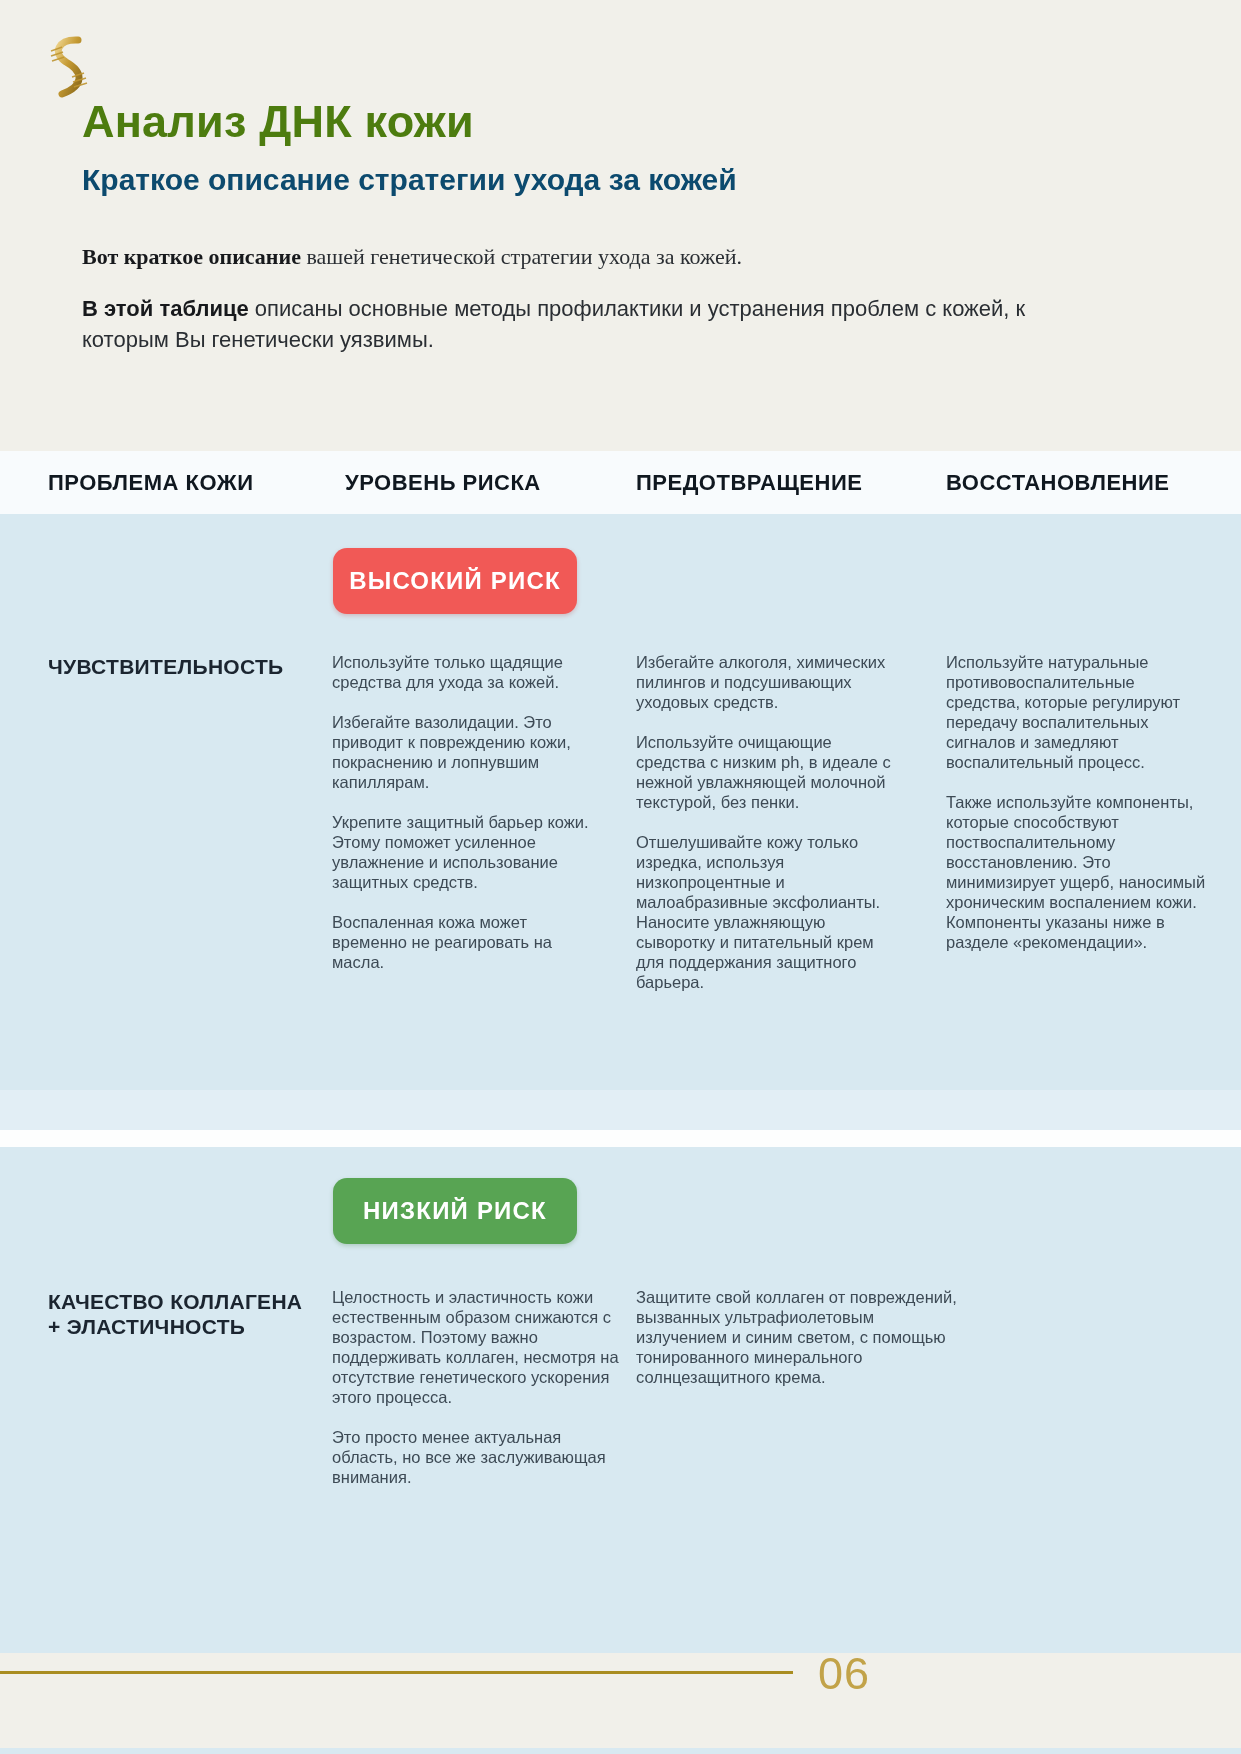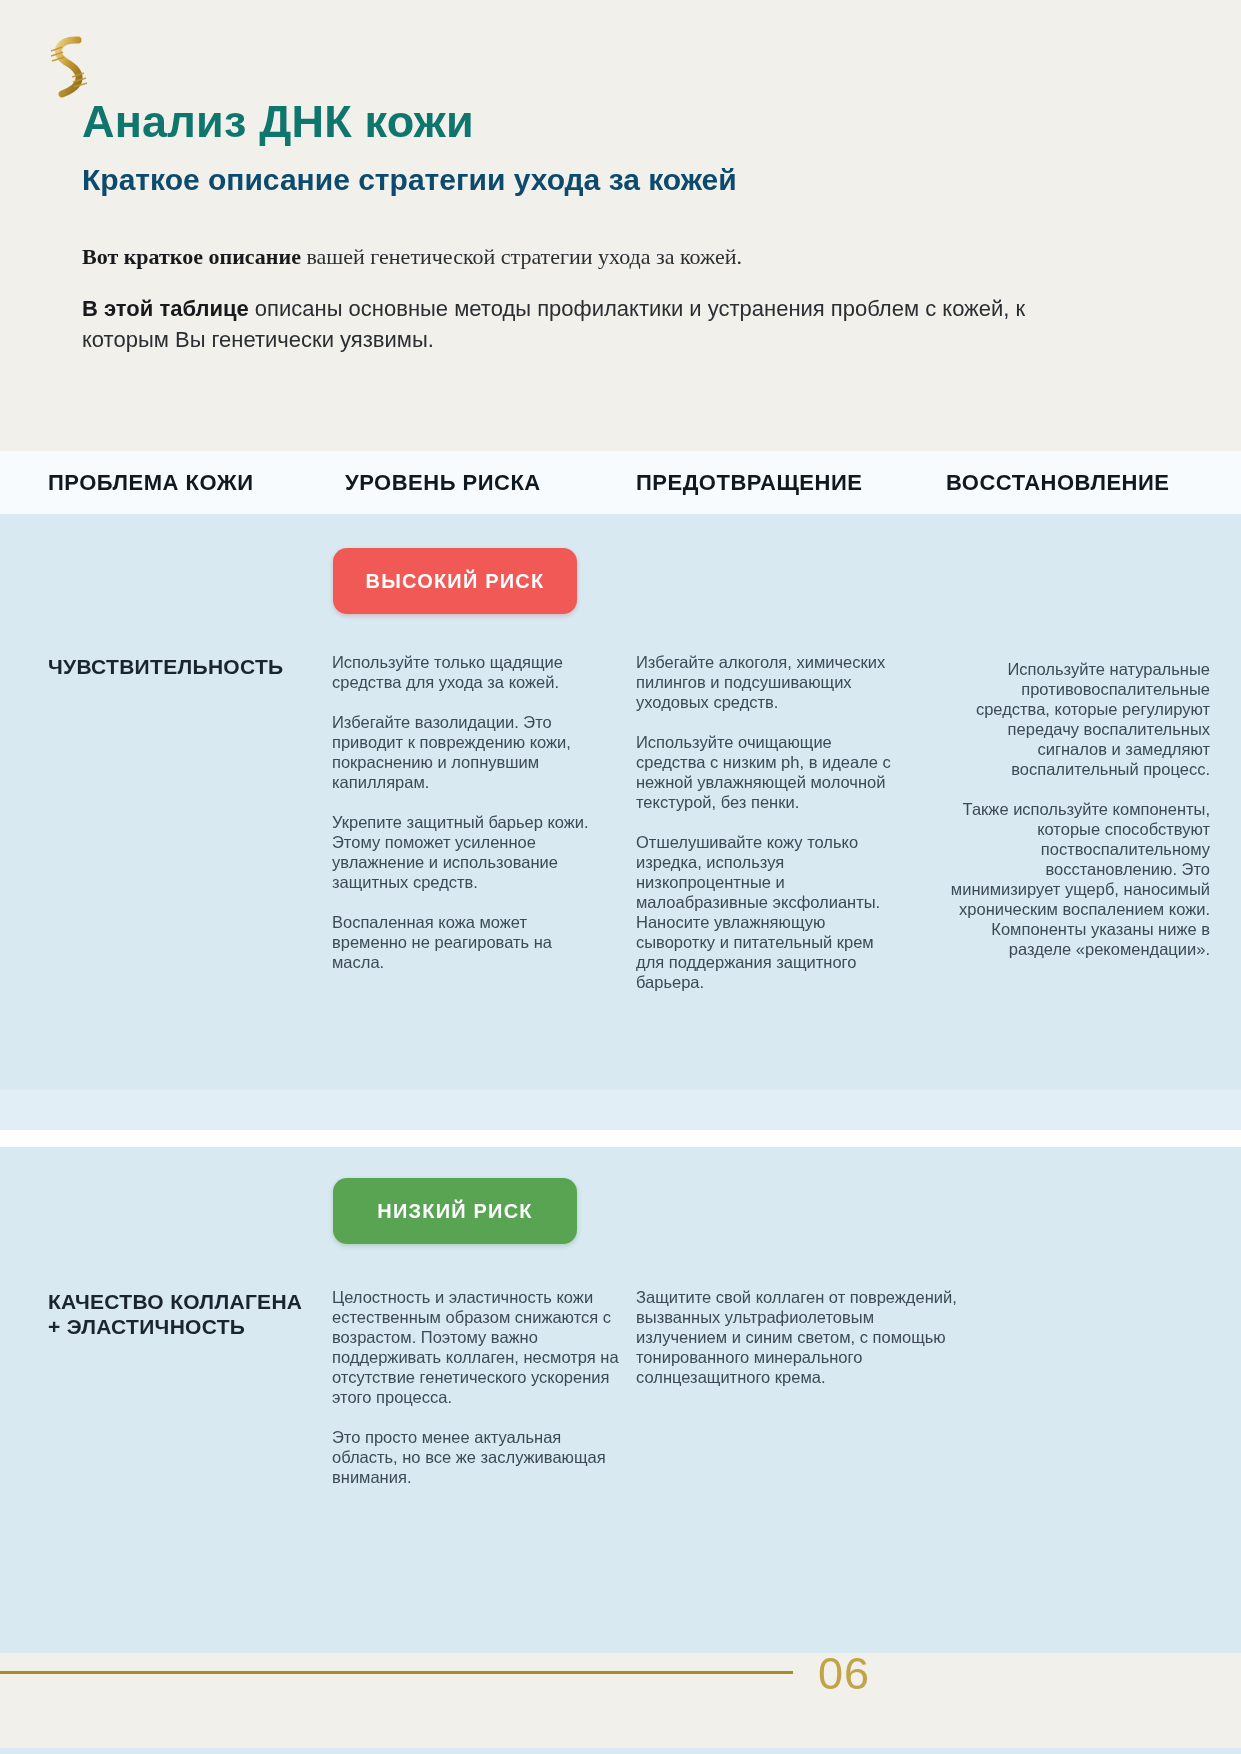--- a/index.html
+++ b/index.html
@@ -10,21 +10,21 @@
     background:#f1f0ea;
     font-family:"Liberation Sans", sans-serif;
     overflow:hidden;
     margin:0 auto;
   }
 
   
   .logo { position:absolute; left:46px; top:36px; }
   .page-title {
     position:absolute; left:82px; top:96px;
-    font-size:45px; font-weight:800; color:#0f766e; letter-spacing:0.2px;
+    font-size:45px; font-weight:800; color:#4d7c0f; letter-spacing:0.2px;
   }
   .page-subtitle {
     position:absolute; left:82px; top:163px;
     font-size:30px; font-weight:700; color:#0c4a6e;
   }
   .intro-p {
     position:absolute; left:82px; width:950px;
     font-size:22px; line-height:31px; color:#2a2e33;
   }
   .intro-p strong { color:#17191c; font-weight:700; }
@@ -51,21 +51,21 @@
     position:absolute; left:0; width:1241px;
     background:#d8e9f1;
   }
   .section-high { top:514px; height:576px; }
   .section-low  { top:1147px; height:506px; }
 
   .risk-badge {
     position:absolute; left:333px; width:244px; height:66px;
     border-radius:14px;
     display:flex; align-items:center; justify-content:center;
-    color:#ffffff; font-size:20px; font-weight:700; letter-spacing:1.2px;
+    color:#ffffff; font-size:24px; font-weight:700; letter-spacing:1.2px;
     white-space:nowrap;
   }
   .badge--high { background:#f15956; top:34px; box-shadow:0 2px 4px rgba(180,50,50,.25); }
   .badge--low  { background:#58a453; top:31px; box-shadow:0 2px 4px rgba(60,120,60,.25); }
 
   .row-label {
     position:absolute;
     font-size:21px; font-weight:700; color:#1b2530; letter-spacing:0.3px;
     line-height:25px;
   }
@@ -73,21 +73,21 @@
   .section-low  .row-label { left:48px; top:142px; width:265px; }
 
   .cell {
     position:absolute;
     font-size:16.5px; line-height:20px; color:#3d4a55;
   }
   .cell p + p { margin-top:20px; }
 
   .section-high .cell-risk-advice { left:332px; top:138px; width:258px; }
   .section-high .cell-prevention  { left:636px; top:138px; width:262px; }
-  .section-high .cell-recovery    { left:946px; top:145px; width:264px;text-align:right; }
+  .section-high .cell-recovery    { left:946px; top:138px; width:264px; }
 
   .section-low .cell-risk-advice { left:332px; top:140px; width:292px; }
   .section-low .cell-prevention  { left:636px; top:140px; width:330px; }
 
   
   .strip-light {
     position:absolute; left:0; top:1090px; width:1241px; height:40px;
     background:#e2eef5;
   }
   .strip-white {

